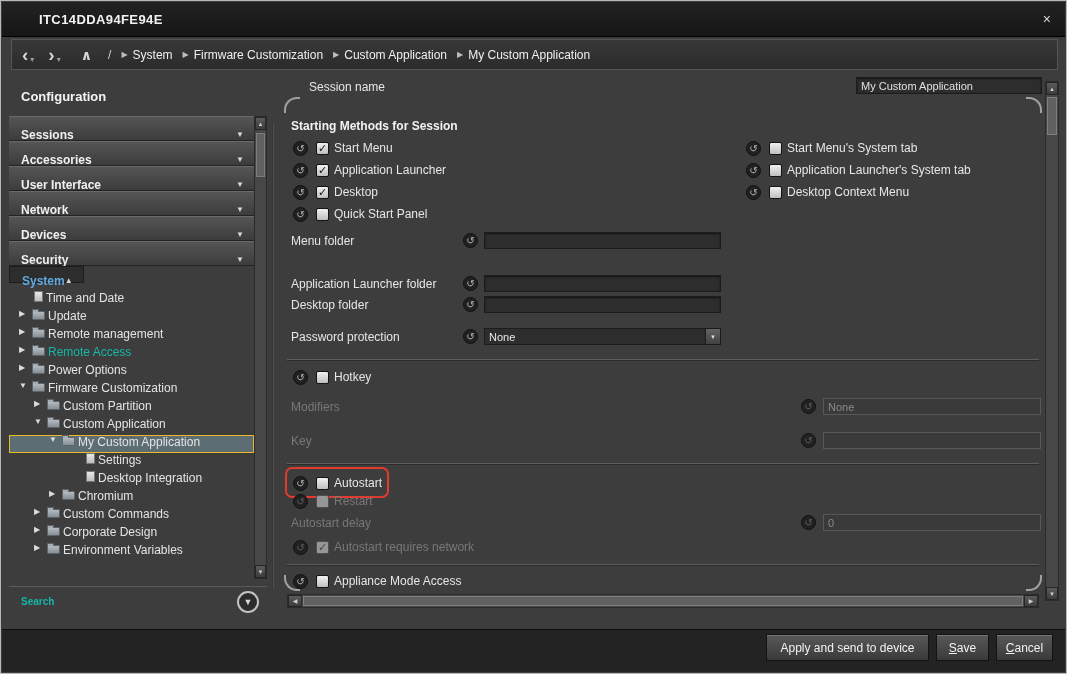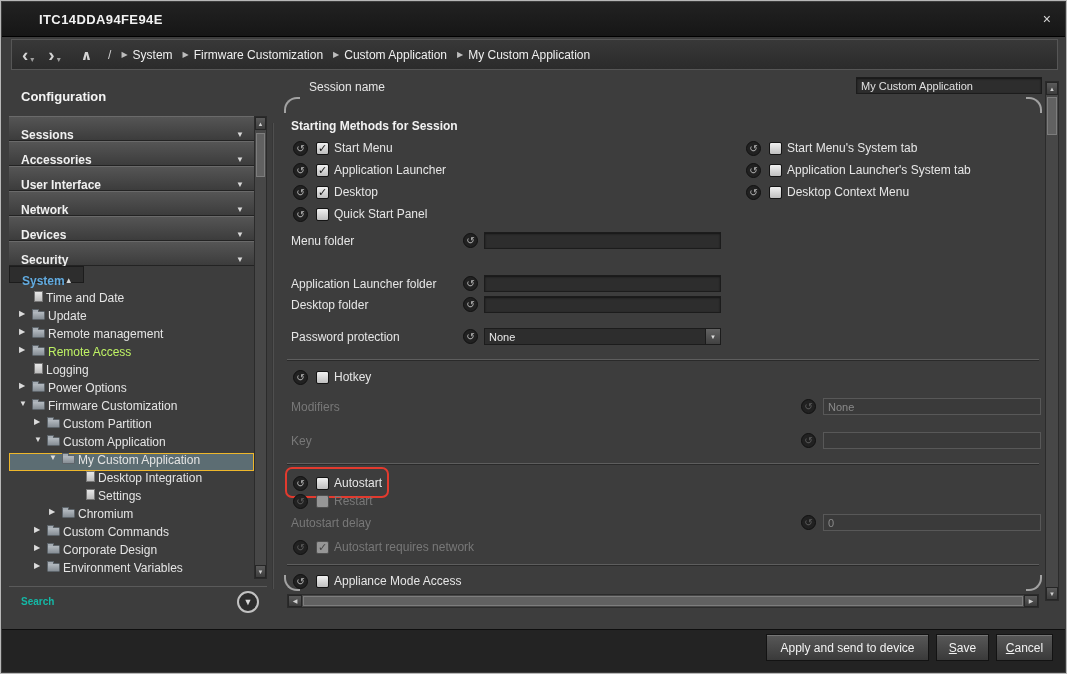--- a/index.html
+++ b/index.html
@@ -30,21 +30,21 @@
   .cat-label { color:#f0f0f0; font-size:12px; }
   .cat.sel .cat-label { color:#61aadf; }
   .cat-caret { font-size:8px; color:#d8d8d8; }
 
   .tree { position:absolute; left:0; top:212px; width:245px; }
   .tree-row { height:18px; display:flex; align-items:flex-start; cursor:pointer; }
   .tree-row.i1 { padding-left:10px; } .tree-row.i2 { padding-left:25px; }
   .tree-row.i3 { padding-left:40px; } .tree-row.i4 { padding-left:62px; }
   .exp { width:13px; font-size:8px; color:#dcdcdc; flex:none; }
   .tree-label { margin-left:3px; color:#e4e4e4; font-size:12px; white-space:nowrap; }
-  .tree-row.accent .tree-label { color:#bef264; }
+  .tree-row.accent .tree-label { color:#14b8a6; }
   .tree-row.selected { background:#5c6d73; box-shadow: inset 0 0 0 1px #eeb72b; }
   .icon-folder { width:13px; height:9px; background:linear-gradient(180deg,#b4bac0,#868e95); border:1px solid #5d646a; border-radius:1px; position:relative; flex:none; margin-top:2px; }
   .icon-folder::before { content:""; position:absolute; left:-1px; top:-3px; width:5px; height:2px; background:#a6adb4; border:1px solid #5d646a; border-bottom:none; }
   .icon-doc { width:9px; height:11px; background:linear-gradient(180deg,#e8e8e8,#bdbdbd); border:1px solid #777; flex:none; margin-left:2px; }
 
   .sb-scroll { position:absolute; left:245px; top:37px; width:13px; height:463px; background:#474747; border:1px solid #2b2b2b; }
   .sb-arrow { position:absolute; left:0; width:11px; height:13px; background:linear-gradient(180deg,#5b5b5b,#3d3d3d); border:1px solid #262626; color:#cfcfcf; font-size:6px; text-align:center; line-height:12px; cursor:pointer; }
   .sb-thumb { position:absolute; left:1px; top:16px; width:9px; height:44px; background:#616161; border:1px solid #7d7d7d; cursor:grab; }
 
   .search-bar { position:absolute; left:0; bottom:0; width:258px; height:30px; border-top:1px solid #5a5a5a; display:flex; align-items:center; justify-content:space-between; padding:0 8px 0 12px; }
@@ -190,58 +190,53 @@
         <span class="exp">▶</span>
         <span class="icon-folder"></span>
         <span class="tree-label">Remote management</span>
       </div>
       <div class="tree-row i1 accent">
         <span class="exp">▶</span>
         <span class="icon-folder"></span>
         <span class="tree-label">Remote Access</span>
       </div>
       <div class="tree-row i1">
+        <span class="exp">▶</span>
+        <span class="icon-folder"></span>
+        <span class="tree-label">Power Options</span>
+      </div>
+      <div class="tree-row i1">
+        <span class="exp">▼</span>
+        <span class="icon-folder"></span>
+        <span class="tree-label">Firmware Customization</span>
+      </div>
+      <div class="tree-row i2">
+        <span class="exp">▶</span>
+        <span class="icon-folder"></span>
+        <span class="tree-label">Custom Partition</span>
+      </div>
+      <div class="tree-row i2">
+        <span class="exp">▼</span>
+        <span class="icon-folder"></span>
+        <span class="tree-label">Custom Application</span>
+      </div>
+      <div class="tree-row i3 selected">
+        <span class="exp">▼</span>
+        <span class="icon-folder"></span>
+        <span class="tree-label">My Custom Application</span>
+      </div>
+      <div class="tree-row i4">
         <span class="exp"></span>
         <span class="icon-doc"></span>
-        <span class="tree-label">Logging</span>
-      </div>
-      <div class="tree-row i1">
-        <span class="exp">▶</span>
-        <span class="icon-folder"></span>
-        <span class="tree-label">Power Options</span>
-      </div>
-      <div class="tree-row i1">
-        <span class="exp">▼</span>
-        <span class="icon-folder"></span>
-        <span class="tree-label">Firmware Customization</span>
-      </div>
-      <div class="tree-row i2">
-        <span class="exp">▶</span>
-        <span class="icon-folder"></span>
-        <span class="tree-label">Custom Partition</span>
-      </div>
-      <div class="tree-row i2">
-        <span class="exp">▼</span>
-        <span class="icon-folder"></span>
-        <span class="tree-label">Custom Application</span>
-      </div>
-      <div class="tree-row i3 selected">
-        <span class="exp">▼</span>
-        <span class="icon-folder"></span>
-        <span class="tree-label">My Custom Application</span>
+        <span class="tree-label">Settings</span>
       </div>
       <div class="tree-row i4">
         <span class="exp"></span>
         <span class="icon-doc"></span>
         <span class="tree-label">Desktop Integration</span>
-      </div>
-      <div class="tree-row i4">
-        <span class="exp"></span>
-        <span class="icon-doc"></span>
-        <span class="tree-label">Settings</span>
       </div>
       <div class="tree-row i3">
         <span class="exp">▶</span>
         <span class="icon-folder"></span>
         <span class="tree-label">Chromium</span>
       </div>
       <div class="tree-row i2">
         <span class="exp">▶</span>
         <span class="icon-folder"></span>
         <span class="tree-label">Custom Commands</span>

